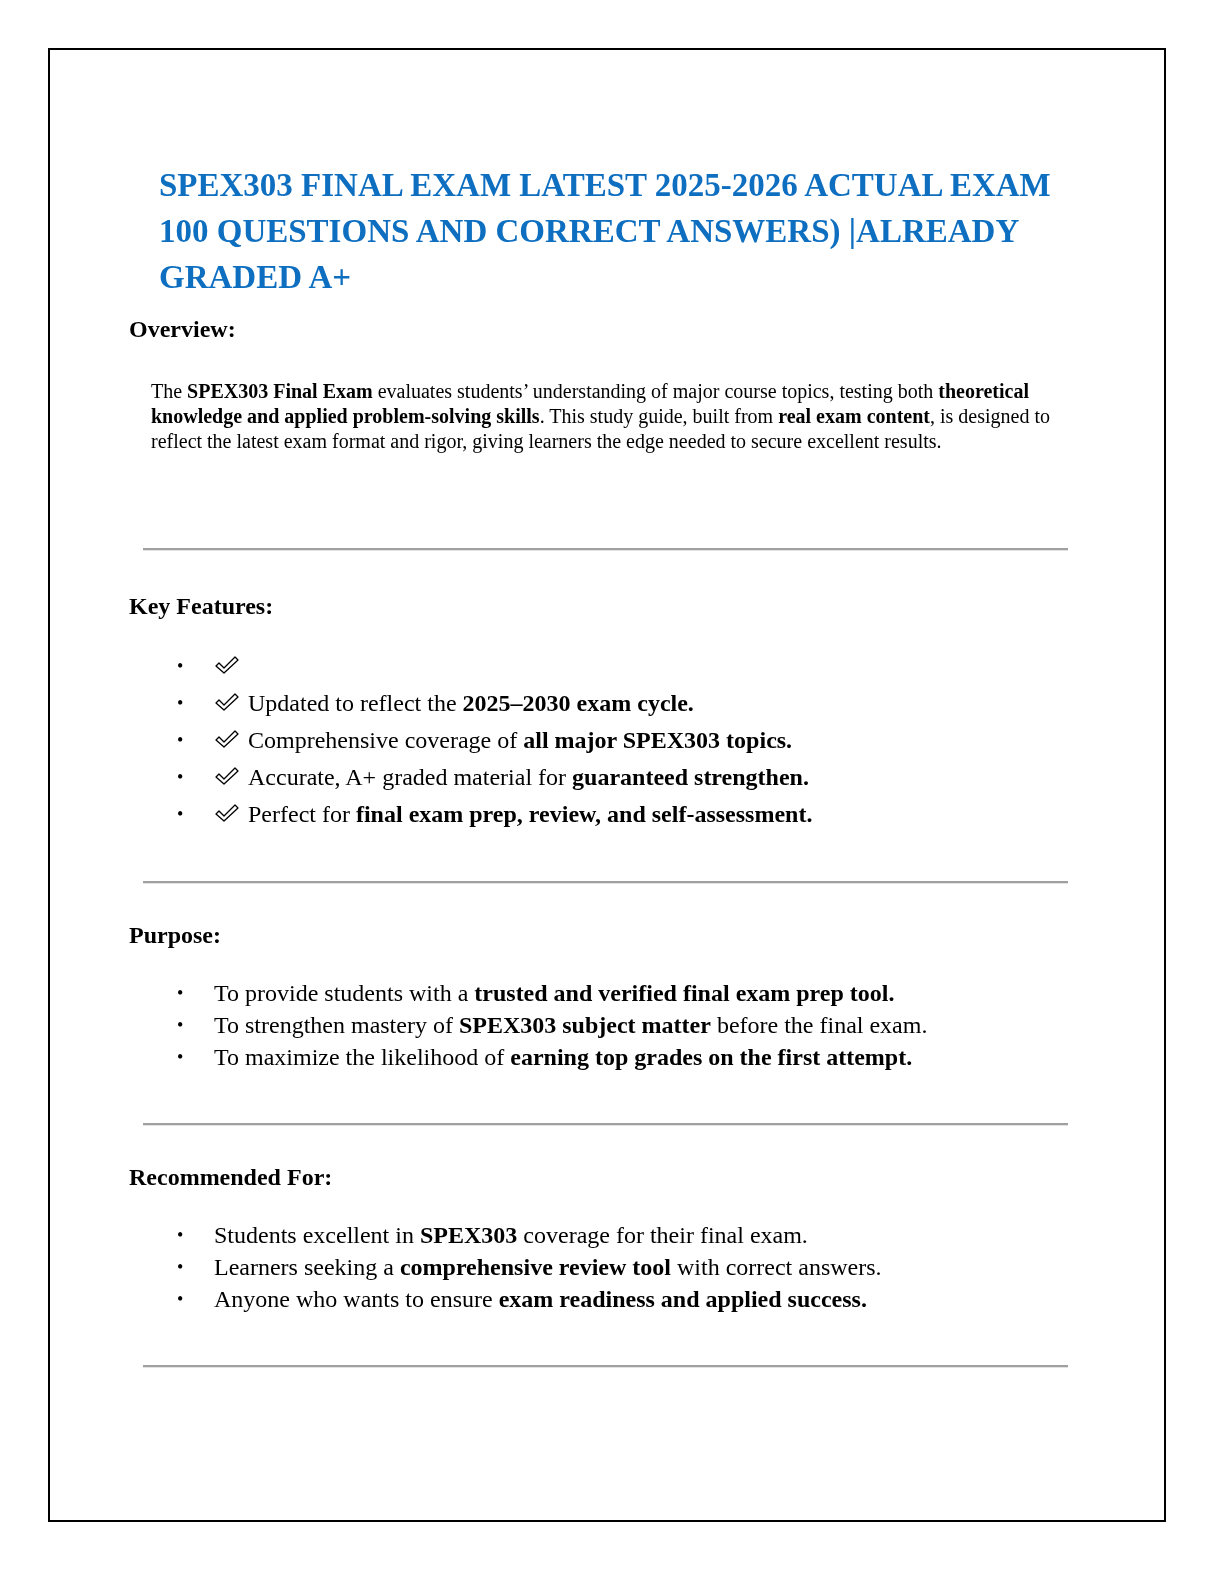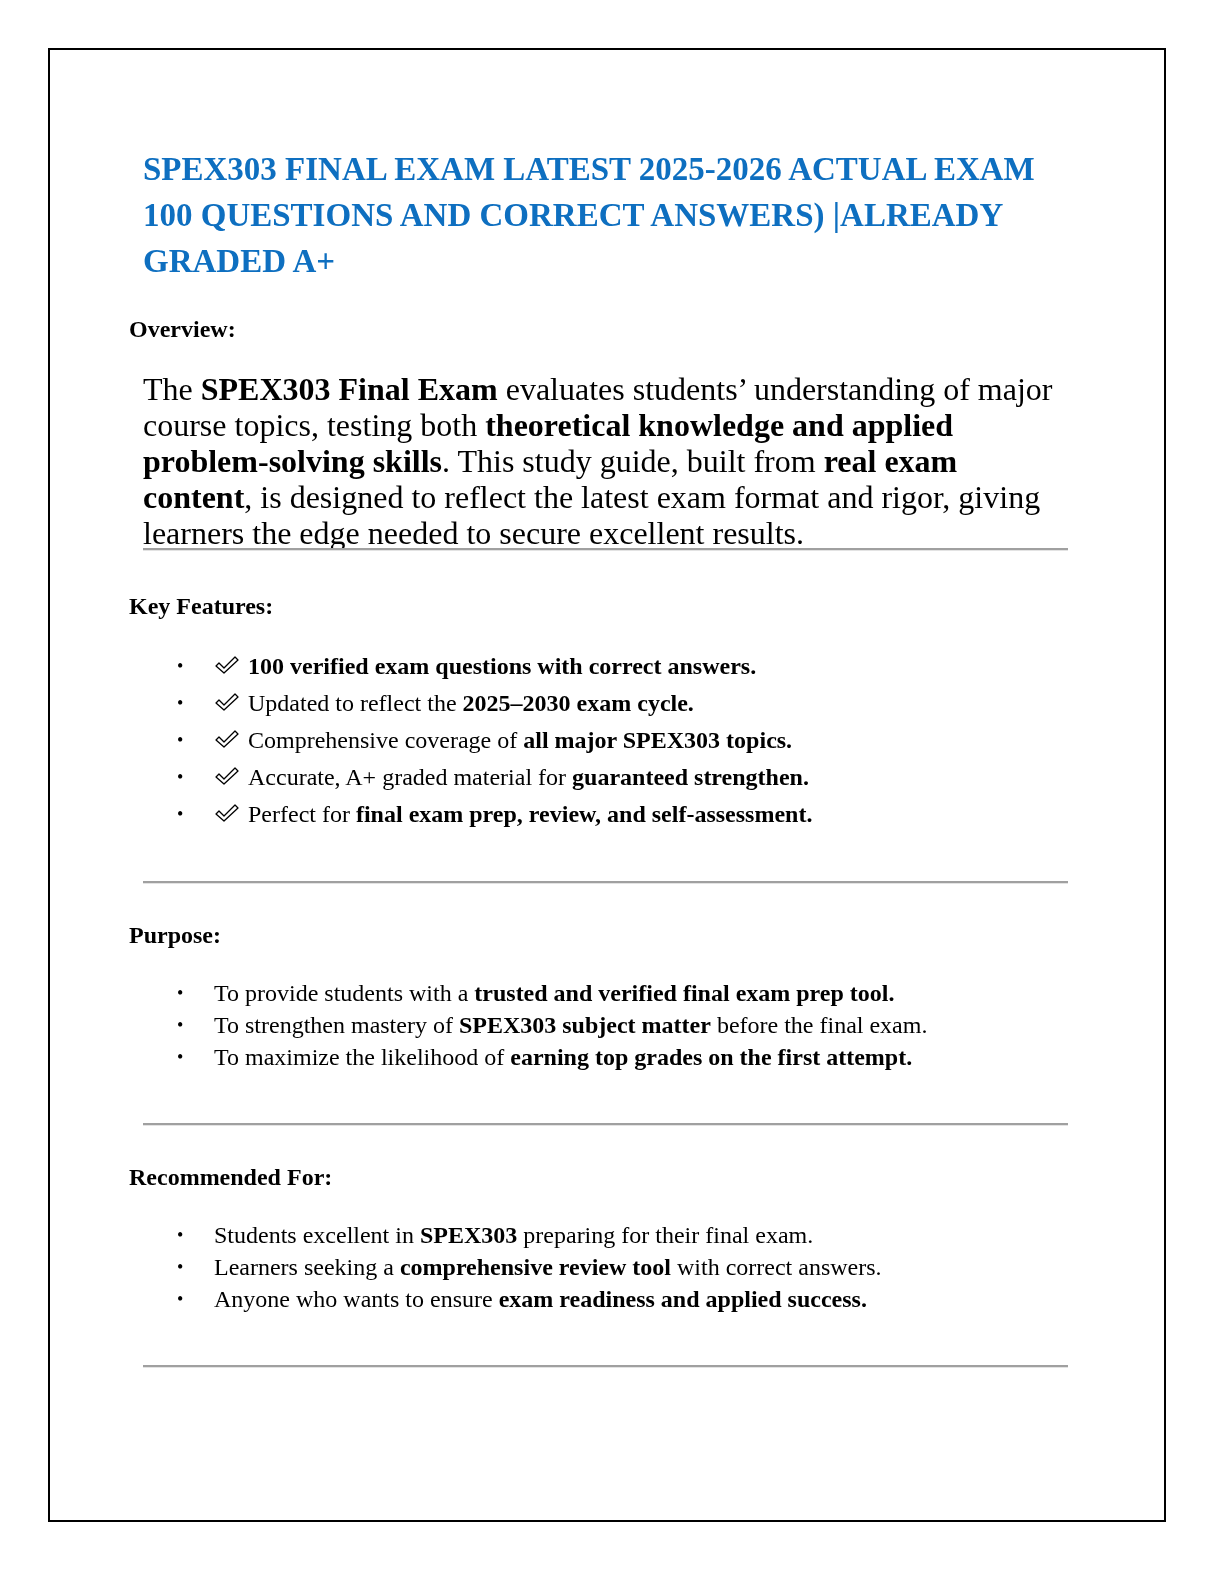--- a/index.html
+++ b/index.html
@@ -1,23 +1,23 @@
 <!DOCTYPE html>
 <html><head>
 <meta charset="utf-8">
 <style>
   html, body { margin: 0; padding: 0; background: #ffffff; }
   body { width: 1224px; height: 1584px; position: relative; overflow: hidden;
          font-family: "Liberation Serif", "DejaVu Serif", serif; color: #000; }
   .page-frame { position: absolute; left: 48px; top: 48px; width: 1114px; height: 1470px;
                 border: 2px solid #000; box-sizing: content-box; }
-  .title { position: absolute; left: 143px; top: 146px; width: 900px; margin: 0;
+  .title { position: absolute; left: 143px; top: 146px; width: 900px; margin: 16px;
            color: #0E6FC0; font-weight: bold; font-size: 33px; line-height: 46px; }
   .heading { position: absolute; left: 129px; margin: 0; font-weight: bold; font-size: 24px; line-height: 30px; }
-  .para { position: absolute; left: 143px; width: 930px; margin: 0; font-size: 32px; line-height: 36px; }
+  .para { position: absolute; left: 143px; width: 930px; margin: 8px; font-size: 20px; line-height: 25px; }
   .para b { font-weight: bold; }
   .divider { position: absolute; left: 143px; width: 925px; height: 2px;
              background: #a0a0a0; border-bottom: 1px solid #e3e3e3; }
   ul.list { position: absolute; left: 143px; width: 930px; margin: 0; padding: 0; list-style: none; }
   ul.list li { position: relative; padding-left: 71px; font-size: 24px; line-height: 32px; white-space: nowrap; }
   ul.list.features li { line-height: 37px; }
   .bullet { position: absolute; left: 34px; top: 0; font-size: 18px; }
   .check { display: inline-block; width: 26px; height: 20px; margin-right: 8px; vertical-align: -1px; }
 </style>
 </head>
@@ -29,21 +29,21 @@
 
 <h2 class="heading" style="top:314px">Overview:</h2>
 <p class="para" style="top:371px"><span>The </span><b>SPEX303 Final Exam</b><span> evaluates students’ understanding of major course topics, testing both </span><b>theoretical knowledge and applied problem-solving skills</b><span>. This study guide, built from </span><b>real exam content</b><span>, is designed to reflect the latest exam format and rigor, giving learners the edge needed to secure excellent results.</span></p>
 
 <div class="divider" style="top:548px"></div>
 
 <h2 class="heading" style="top:591px">Key Features:</h2>
 <ul class="list features" style="top:648px">
     <li><span class="bullet">•</span><span class="check"><svg viewBox="0 0 26 20" width="26" height="20">
           <path d="M2 11 L5 8 L10 13 L21 2 L24 5 L10 18 Z" fill="none" stroke="#000" stroke-width="1.3" stroke-linejoin="round"></path>
-        </svg></span><b>100 verified exam questions with correct answers.</b></li>
+        </svg></span></li>
     <li><span class="bullet">•</span><span class="check"><svg viewBox="0 0 26 20" width="26" height="20">
           <path d="M2 11 L5 8 L10 13 L21 2 L24 5 L10 18 Z" fill="none" stroke="#000" stroke-width="1.3" stroke-linejoin="round"></path>
         </svg></span><span>Updated to reflect the </span><b>2025–2030 exam cycle.</b></li>
     <li><span class="bullet">•</span><span class="check"><svg viewBox="0 0 26 20" width="26" height="20">
           <path d="M2 11 L5 8 L10 13 L21 2 L24 5 L10 18 Z" fill="none" stroke="#000" stroke-width="1.3" stroke-linejoin="round"></path>
         </svg></span><span>Comprehensive coverage of </span><b>all major SPEX303 topics.</b></li>
     <li><span class="bullet">•</span><span class="check"><svg viewBox="0 0 26 20" width="26" height="20">
           <path d="M2 11 L5 8 L10 13 L21 2 L24 5 L10 18 Z" fill="none" stroke="#000" stroke-width="1.3" stroke-linejoin="round"></path>
         </svg></span><span>Accurate, A+ graded material for </span><b>guaranteed strengthen.</b></li>
     <li><span class="bullet">•</span><span class="check"><svg viewBox="0 0 26 20" width="26" height="20">
@@ -57,18 +57,18 @@
 <ul class="list" style="top:977px">
     <li><span class="bullet">•</span><span>To provide students with a </span><b>trusted and verified final exam prep tool.</b></li>
     <li><span class="bullet">•</span><span>To strengthen mastery of </span><b>SPEX303 subject matter</b><span> before the final exam.</span></li>
     <li><span class="bullet">•</span><span>To maximize the likelihood of </span><b>earning top grades on the first attempt.</b></li>
   </ul>
 
 <div class="divider" style="top:1123px"></div>
 
 <h2 class="heading" style="top:1162px">Recommended For:</h2>
 <ul class="list" style="top:1219px">
-    <li><span class="bullet">•</span><span>Students excellent in </span><b>SPEX303</b><span> preparing for their final exam.</span></li>
+    <li><span class="bullet">•</span><span>Students excellent in </span><b>SPEX303</b><span> coverage for their final exam.</span></li>
     <li><span class="bullet">•</span><span>Learners seeking a </span><b>comprehensive review tool</b><span> with correct answers.</span></li>
     <li><span class="bullet">•</span><span>Anyone who wants to ensure </span><b>exam readiness and applied success.</b></li>
   </ul>
 
 <div class="divider" style="top:1365px"></div>
 
 </body></html>

